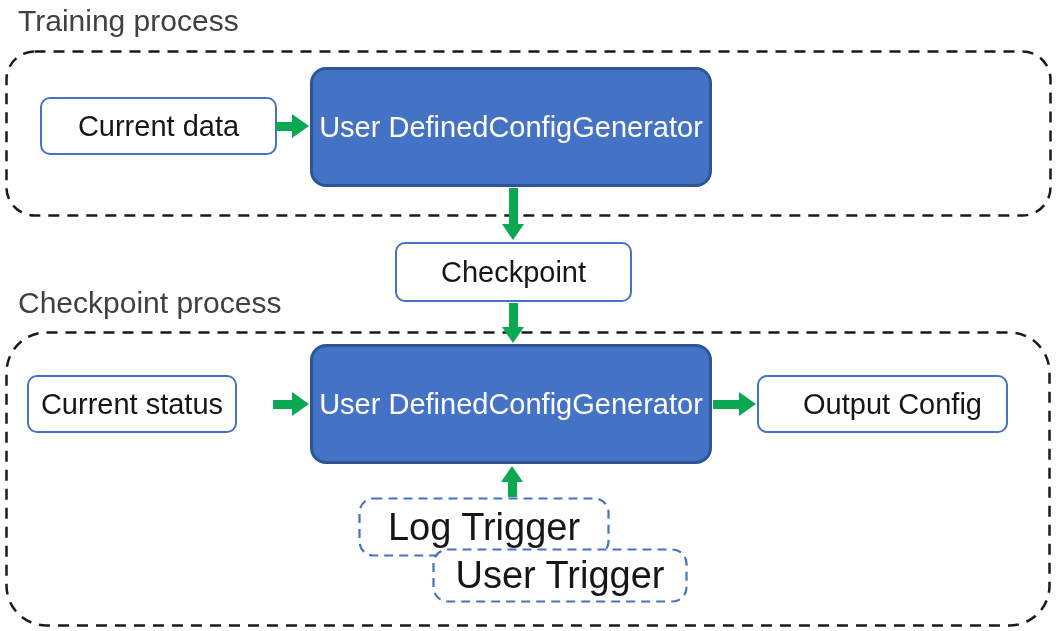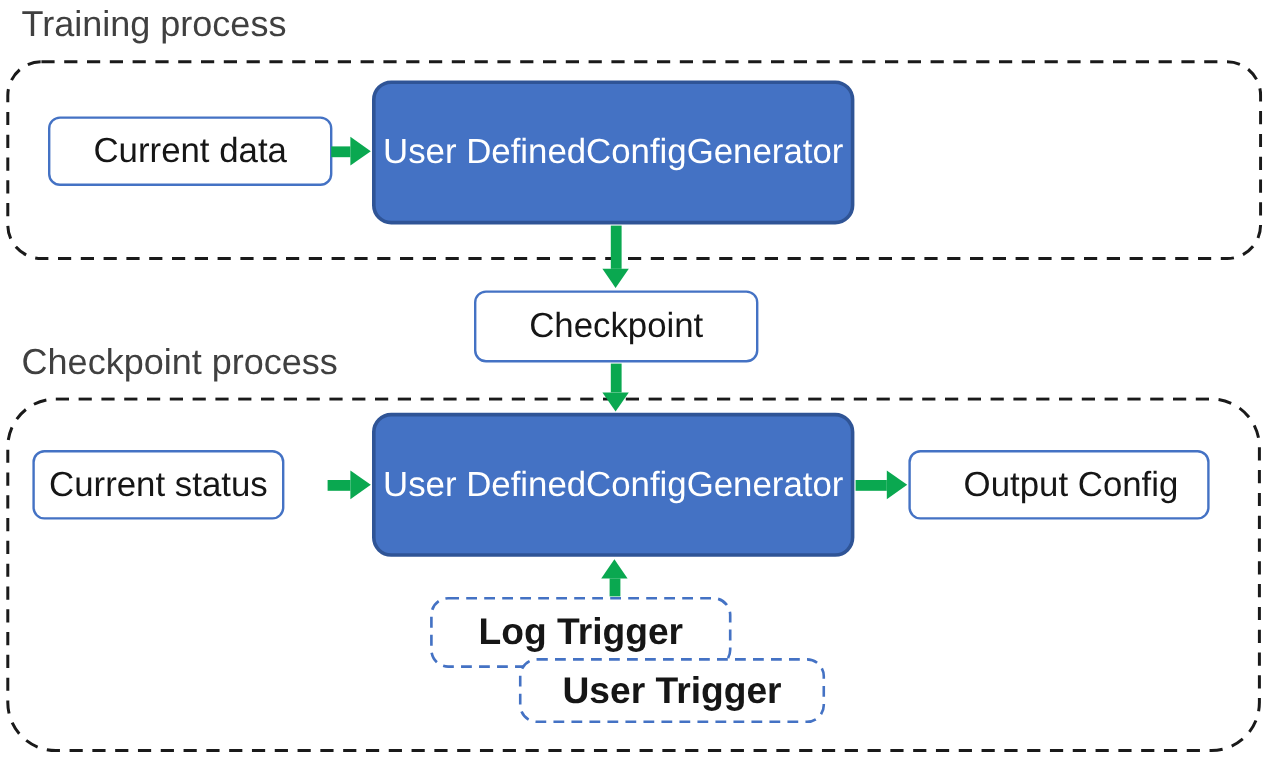--- a/index.html
+++ b/index.html
@@ -19,21 +19,21 @@
     font-size:29px; white-space:nowrap; box-sizing:border-box;
   }
   .blue-box {
     position:absolute; background:#4472C4; border:3px solid #2F5496;
     border-radius:16px; display:flex; flex-direction:row; align-items:center;
     justify-content:center; color:#ffffff; font-size:29px; line-height:40px;
     box-sizing:border-box; text-align:center;
   }
   .trigger-box {
     position:absolute; display:flex; align-items:center; justify-content:center;
-    font-size:31px; white-space:nowrap;font-weight:bold;
+    font-size:38px; white-space:nowrap;
   }
   .trigger-box svg { position:absolute; left:0; top:0; }
   .trigger-box span { position:relative; }
 
   .arrow-right { position:absolute; display:flex; align-items:center; }
   .arrow-right .shaft { flex:1; height:9px; background:#0AA850; }
   .arrow-right .head {
     width:0; height:0; border-top:12px solid transparent;
     border-bottom:12px solid transparent; border-left:17px solid #0AA850;
   }

